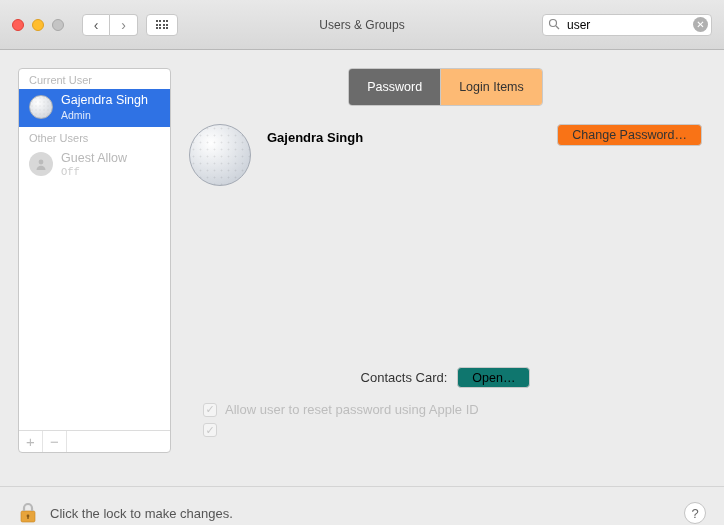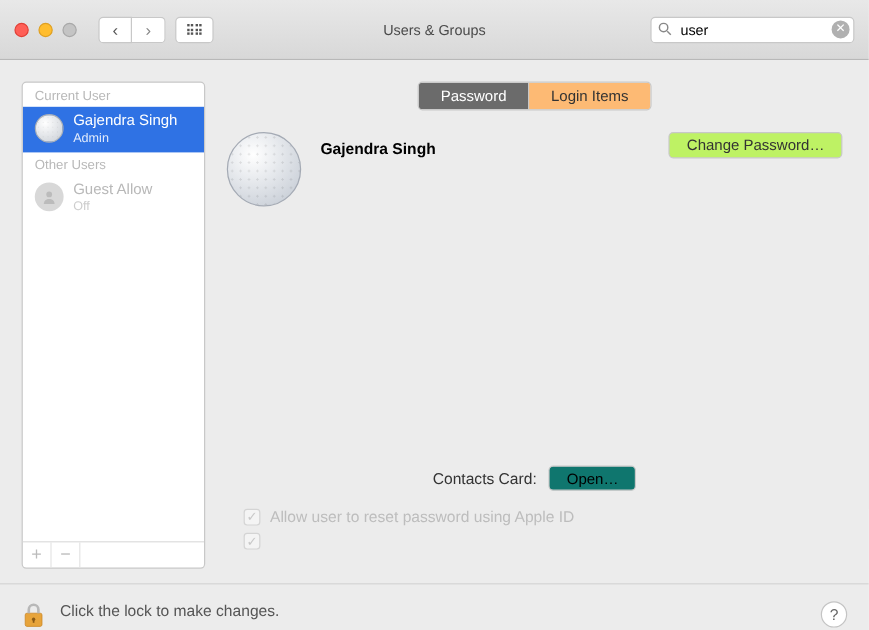--- a/index.html
+++ b/index.html
@@ -37,50 +37,50 @@
     .section-label { padding: 5px 10px 3px; font-size: 11px; color: #b8b8b8; }
     .user-row { display: flex; align-items: center; gap: 8px; padding: 4px 10px 6px; }
     .user-row.selected { background: #2f72e4; color: #fff; }
     .avatar { width: 24px; height: 24px; border-radius: 50%; flex-shrink: 0; }
     .avatar.golf { background: radial-gradient(circle at 35% 30%, #fff, #c8cdd4); border: 0.5px solid #aab0b8; position: relative; overflow: hidden; }
     .avatar.golf::after { content:''; position:absolute; inset:0; background-image: radial-gradient(circle, rgba(0,0,0,0.07) 0.5px, transparent 0.8px); background-size: 4px 4px; }
     .avatar.guest { background: #d8d8d8; display:flex; align-items:center; justify-content:center; color:#aaa; font-size:13px; }
     .user-name { font-size: 12.5px; line-height: 1.25; }
     .user-role { font-size: 10.5px; opacity: 0.85; }
     .user-row:not(.selected) .user-name { color: #b8b8b8; }
-    .user-row:not(.selected) .user-role { color: #c4c4c4; }
+    .user-row:not(.selected) .user-role { color: #c4c4c4; font-family: Liberation Mono, monospace; }
     
     .login-options { border-top: 1px solid #dcdcdc; padding: 8px 10px; display: flex; align-items: center; gap: 8px; font-size: 13px; color: #222; }
     .home-icon svg { display:block; }
     
     .add-remove { border-top: 1px solid #dcdcdc; display: flex; height: 22px; }
     .ar-btn { width: 24px; display: flex; align-items: center; justify-content: center; color: #bbb; font-size: 15px; border-right: 1px solid #e4e4e4; }
     
     .main { flex: 1; display: flex; flex-direction: column; }
     .tabs { display: flex; justify-content: center; }
-    .tabbar { display: flex; border: 1px solid #c8c8c8; border-radius: 4px; overflow: hidden; height: 24px; }
+    .tabbar { display: flex; border: 1px solid #c8c8c8; border-radius: 4px; overflow: hidden; height: 38px; }
     .tab { padding: 0 18px; font-size: 12.5px; display: flex; align-items: center; background: #fdba74; color: #333; }
     .tab.active { background: #6b6b6b; color: #fff; }
     .tab + .tab { border-left: 1px solid #c8c8c8; }
     
     .panel { margin-top: 12px; flex: 1; display: flex; flex-direction: column; }
     .profile-area { display: flex; align-items: flex-start; gap: 16px; padding: 6px 4px 0; }
     .big-avatar { width: 62px; height: 62px; border-radius: 50%; background: radial-gradient(circle at 35% 30%, #fff, #bfc6d0); border: 0.5px solid #a4aab4; position: relative; overflow: hidden; flex-shrink:0; }
     .big-avatar::after { content:''; position:absolute; inset:0; background-image: radial-gradient(circle, rgba(0,0,0,0.09) 0.8px, transparent 1.1px); background-size: 7px 7px; }
     .profile-name { font-size: 13px; font-weight: 600; padding-top: 6px; flex: 1; }
-    .change-pw { height: 22px; padding: 0 14px; background: #bef264; border: 1px solid #c8c8c8; border-radius: 4px; font-size: 12.5px; color: #333; }
+    .change-pw { height: 22px; padding: 0 14px; background: #f97316; border: 1px solid #c8c8c8; border-radius: 4px; font-size: 12.5px; color: #333; }
     
     .lower { margin-top: auto; padding: 0 4px 10px; }
     .contacts-row { display: flex; align-items: center; justify-content: center; gap: 10px; margin-bottom: 14px; }
     .contacts-label { font-size: 13px; color: #333; }
     .open-btn { height: 21px; padding: 0 14px; background: #0f766e; border: 1px solid #c8c8c8; border-radius: 4px; font-size: 12.5px; }
     .checkbox-row { display: flex; align-items: center; gap: 8px; font-size: 13px; color: #bdbdbd; margin: 6px 0 6px 14px; }
     .cbx { width: 14px; height: 14px; border: 1px solid #d4d4d4; border-radius: 3px; display: flex; align-items: center; justify-content: center; color: #c8c8c8; font-size: 11px; background: #f4f4f4; }
     
-    .footer { border-top: 1px solid #d4d4d4; padding: 14px 18px 0; display: flex; align-items: flex-start; gap: 12px; }
+    .footer { border-top: 1px solid #d4d4d4; padding: 14px 18px 0; display: flex; align-items: center; gap: 12px; margin-top: 21px; }
     .lock-icon { width: 20px; height: 24px; }
     .footer-text { font-size: 13px; color: #555; flex: 1; }
     .help-btn { width: 22px; height: 22px; border-radius: 50%; border: 1px solid #c4c4c4; background: #fff; display: flex; align-items: center; justify-content: center; font-size: 13px; color: #666; }
   </style>
 </head>
 <body>
 
 <div class="window">
 
   <div class="titlebar">

